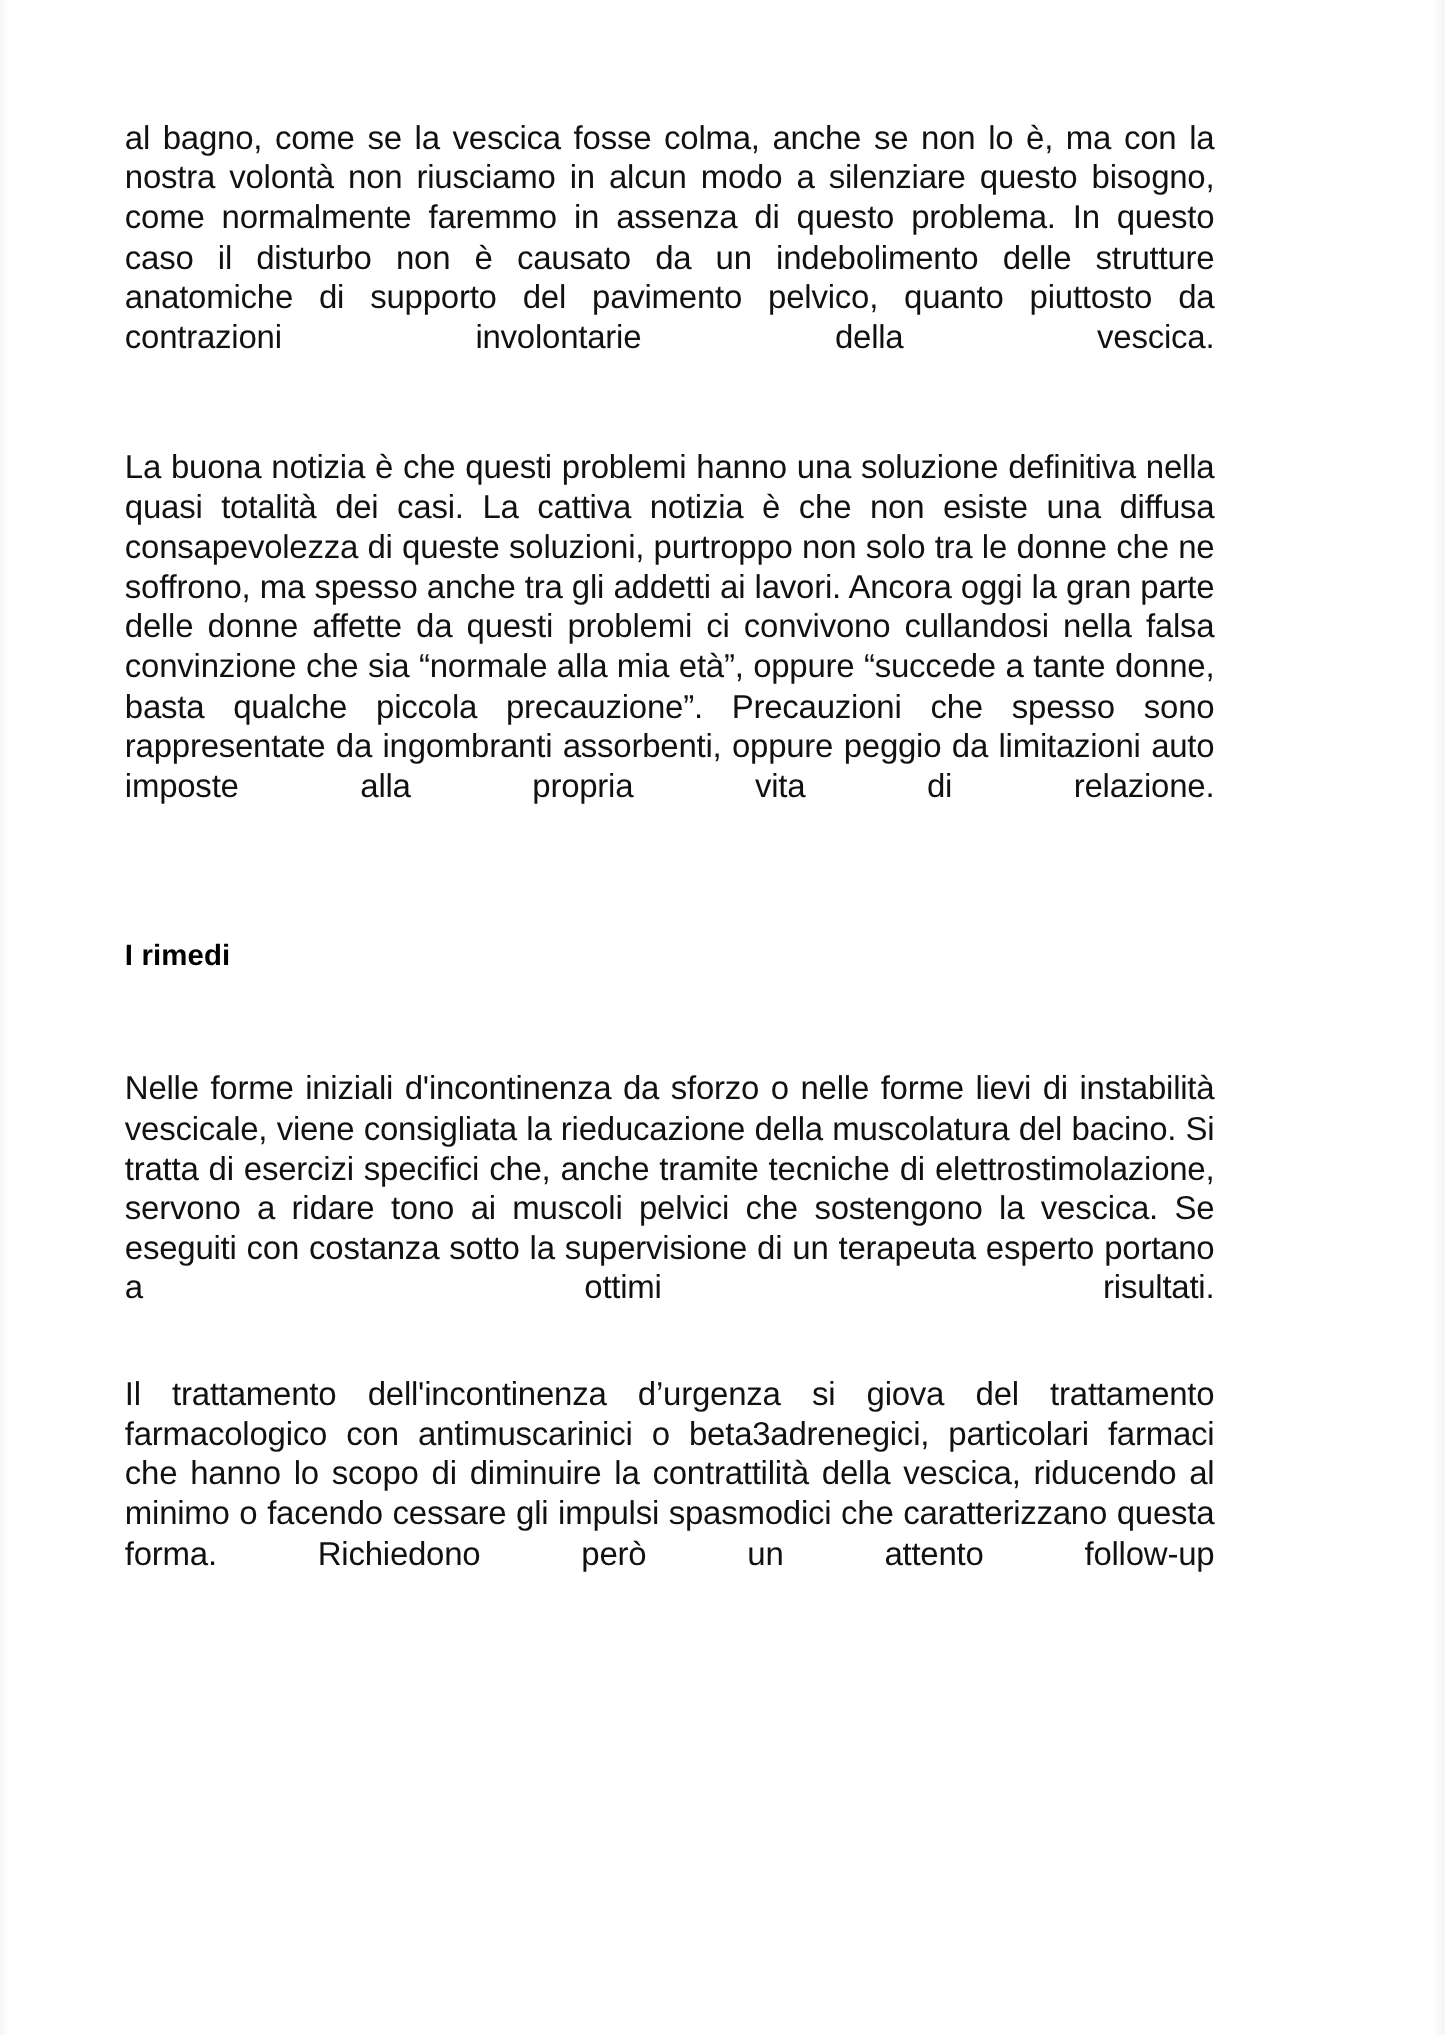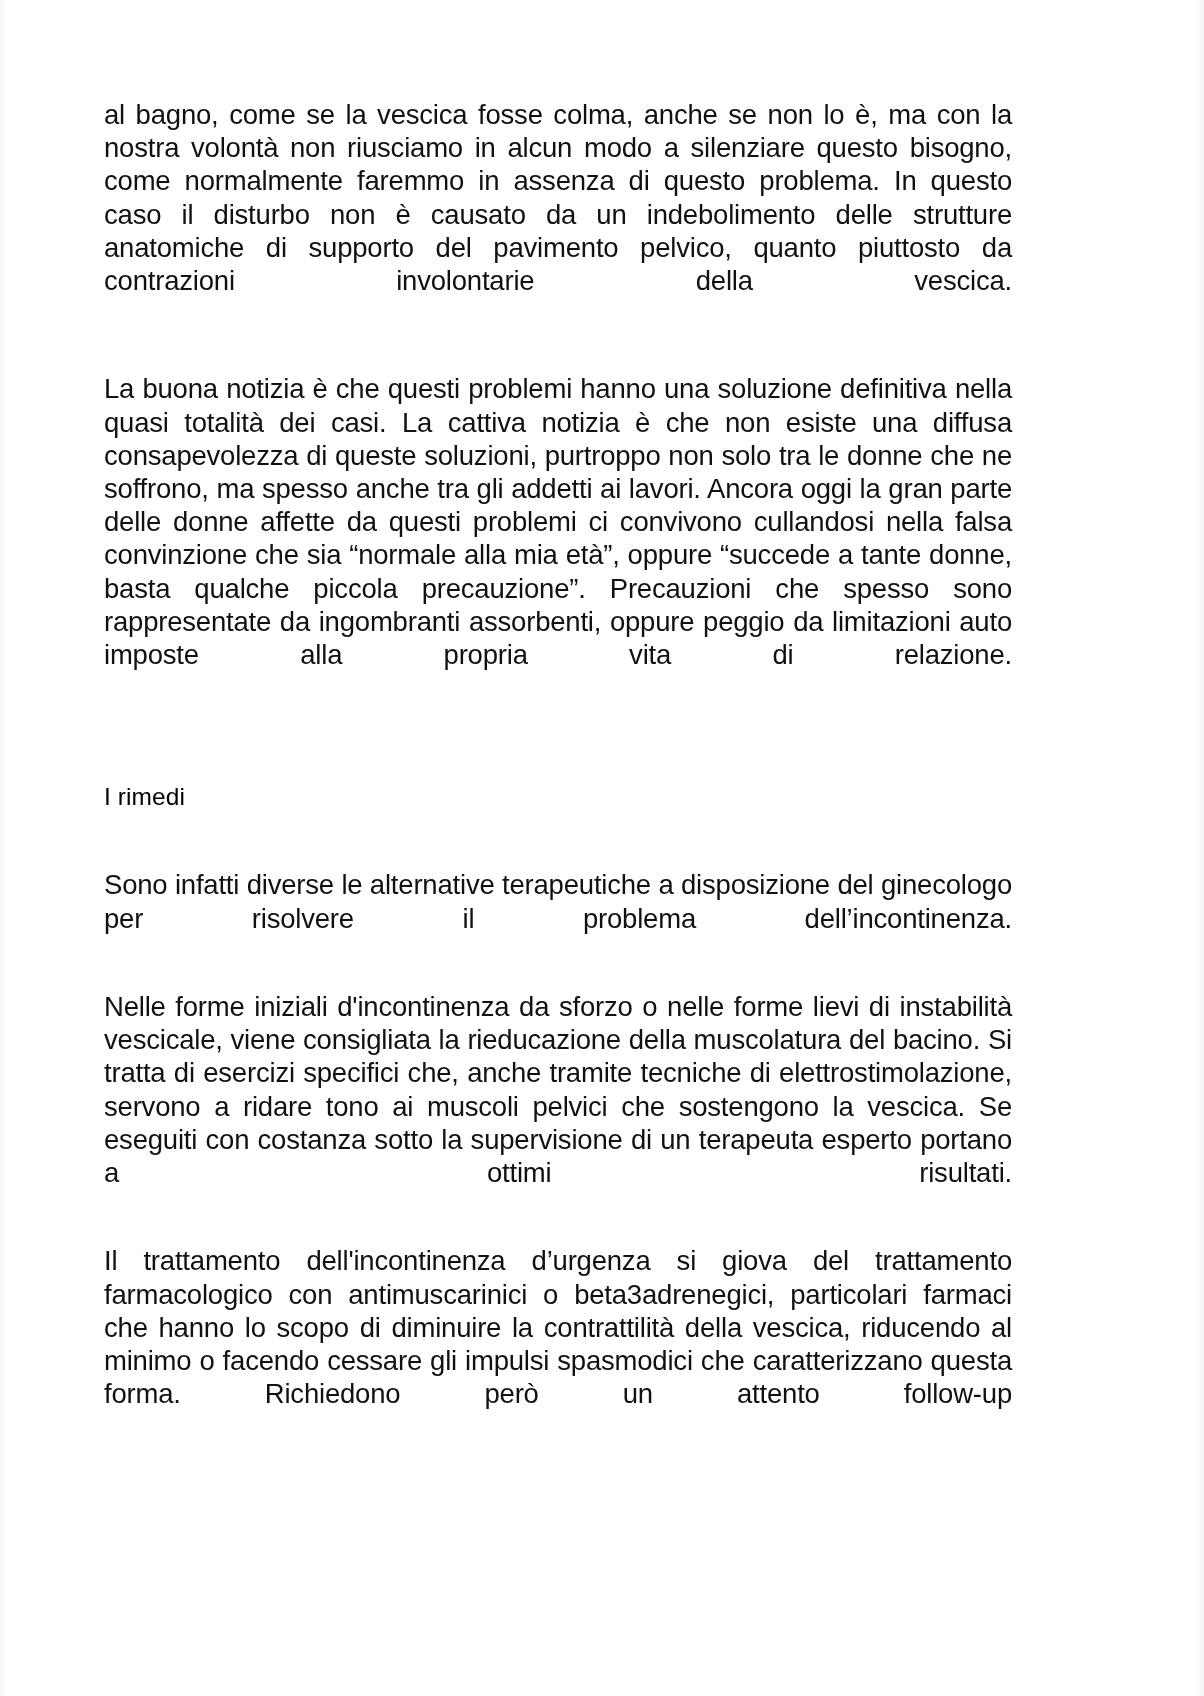--- a/index.html
+++ b/index.html
@@ -52,21 +52,21 @@
 
   .gap-sm { height: 20px; }
   .gap-md { height: 22px; }
   .gap-lg { height: 78px; }
   .gap-xl { height: 56px; }
 
   h2.heading {
     margin: 0;
     font-size: 24.5px;
     line-height: 30px;
-    font-weight: normal;
+    font-weight: bold;
     letter-spacing: 0.1px;
     color: #000000;
   }
 
   
   .scan-edge-right {
     position: absolute;
     top: 0;
     right: 0;
     width: 10px;
@@ -102,21 +102,20 @@
     <div class="gap-md"></div>
 
     <p class="para">La buona notizia è che questi problemi hanno una soluzione definitiva nella quasi totalità dei casi. La cattiva notizia è che non esiste una diffusa consapevolezza di queste soluzioni, purtroppo non solo tra le donne che ne soffrono, ma spesso anche tra gli addetti ai lavori. Ancora oggi la gran parte delle donne affette da questi problemi ci convivono cullandosi nella falsa convinzione che sia “normale alla mia età”, oppure “succede a tante donne, basta qualche piccola precauzione”. Precauzioni che spesso sono rappresentate da ingombranti assorbenti, oppure peggio da limitazioni auto imposte alla propria vita di relazione.</p>
 
     <div class="gap-lg"></div>
 
     <h2 class="heading">I rimedi</h2>
 
     <div class="gap-xl"></div>
 
-    <p class="para">Sono infatti diverse le alternative terapeutiche a disposizione del ginecologo per risolvere il problema dell’incontinenza.</p>
 
     <div class="gap-md"></div>
 
     <p class="para">Nelle forme iniziali d'incontinenza da sforzo o nelle forme lievi di instabilità vescicale, viene consigliata la rieducazione della muscolatura del bacino. Si tratta di esercizi specifici che, anche tramite tecniche di elettrostimolazione, servono a ridare tono ai muscoli pelvici che sostengono la vescica. Se eseguiti con costanza sotto la supervisione di un terapeuta esperto portano a ottimi risultati.</p>
 
     <div class="gap-md"></div>
 
     <p class="para">Il trattamento dell'incontinenza d’urgenza si giova del trattamento farmacologico con antimuscarinici o beta3adrenegici, particolari farmaci che hanno lo scopo di diminuire la contrattilità della vescica, riducendo al minimo o facendo cessare gli impulsi spasmodici che caratterizzano questa forma. Richiedono però un attento follow-up</p>
 
   </div>

